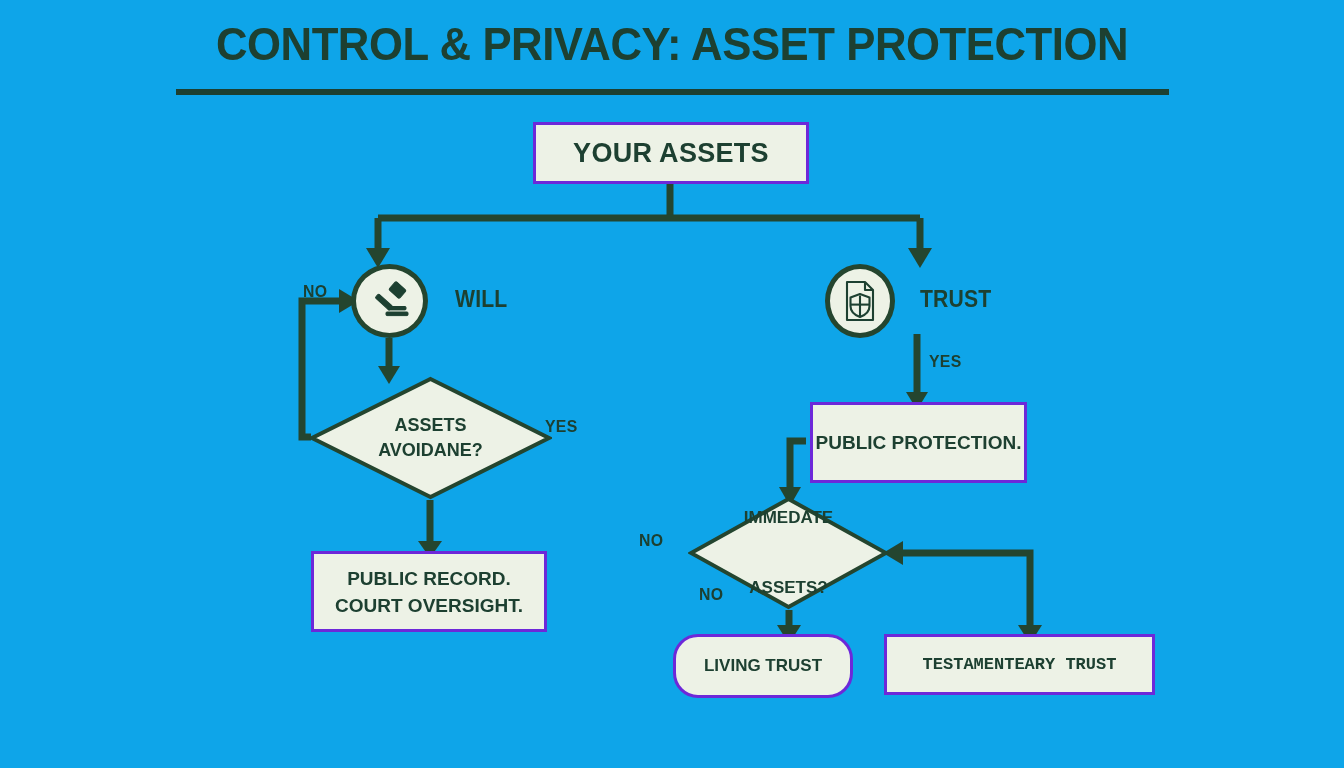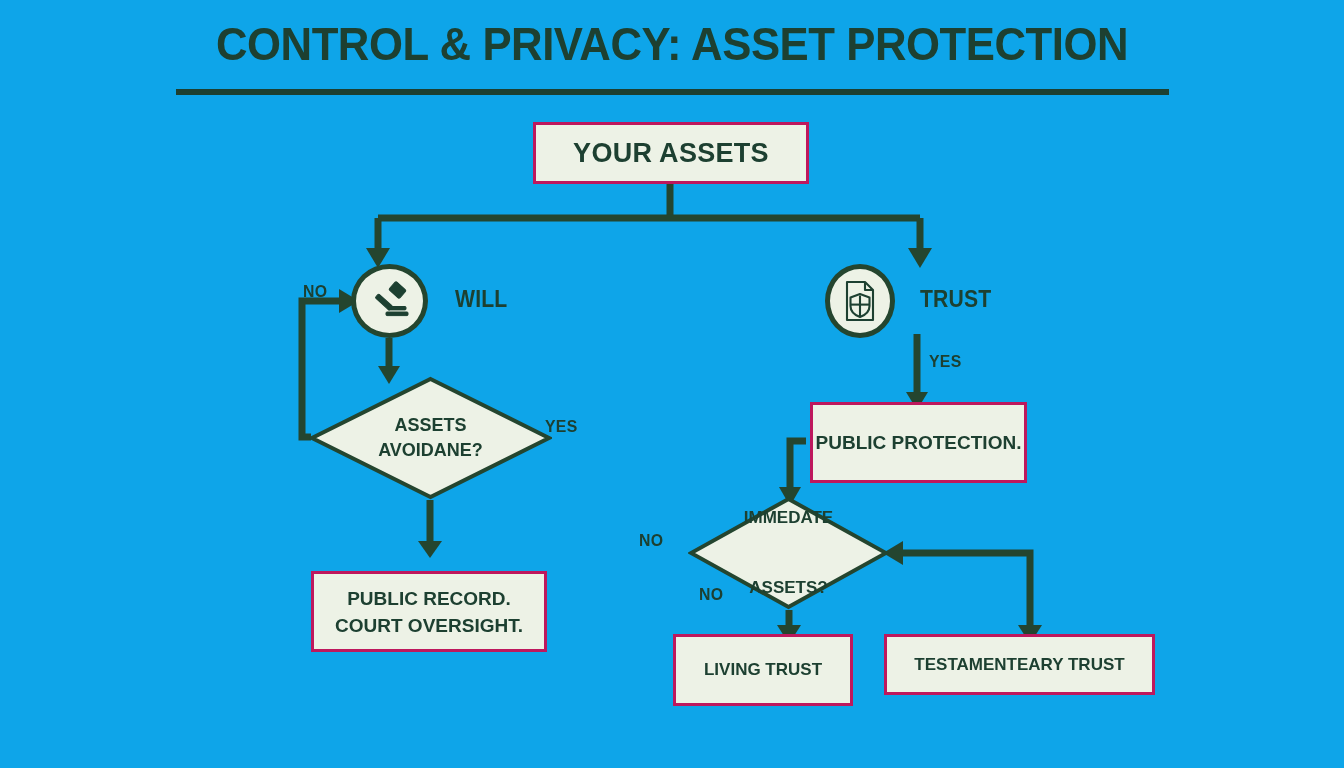--- a/index.html
+++ b/index.html
@@ -37,55 +37,56 @@
     top: 89px;
     width: 993px;
     height: 6px;
     background: #1d4031;
   }
   
   .node-box {
     position: absolute;
     box-sizing: border-box;
     background: #edf2e6;
-    border: 3px solid #be185d;
+    border: 3px solid #6d28d9;
     display: flex;
     align-items: center;
     justify-content: center;
     text-align: center;
     color: #1d4031;
     font-weight: 700;
   }
   .node-box .line {
     display: block;
     white-space: nowrap;
   }
   #box-assets {
     left: 533px; top: 122px; width: 276px; height: 62px;
     font-size: 27px;
     letter-spacing: 0.3px;
   }
   #box-public {
     left: 311px; top: 551px; width: 236px; height: 81px;
     font-size: 19px;
     line-height: 27px;
-    margin-top: 20px;
   }
   #box-private {
     left: 810px; top: 402px; width: 217px; height: 81px;
     font-size: 19px;
     line-height: 27px;
   }
   #box-living {
-    left: 673px; top: 634px; width: 180px; height: 72px;
+    left: 673px; top: 634px; width: 180px; height: 64px;
     font-size: 17px;
+    border-radius: 25px;
   }
   #box-testamentary {
     left: 884px; top: 634px; width: 271px; height: 61px;
     font-size: 17px;
+    font-family: Liberation Mono, monospace;
   }
   
   .circle-node {
     position: absolute;
     box-sizing: border-box;
     border-radius: 50%;
     background: #edf2e6;
     border: 5px solid #24452f;
     display: flex;
     align-items: center;

